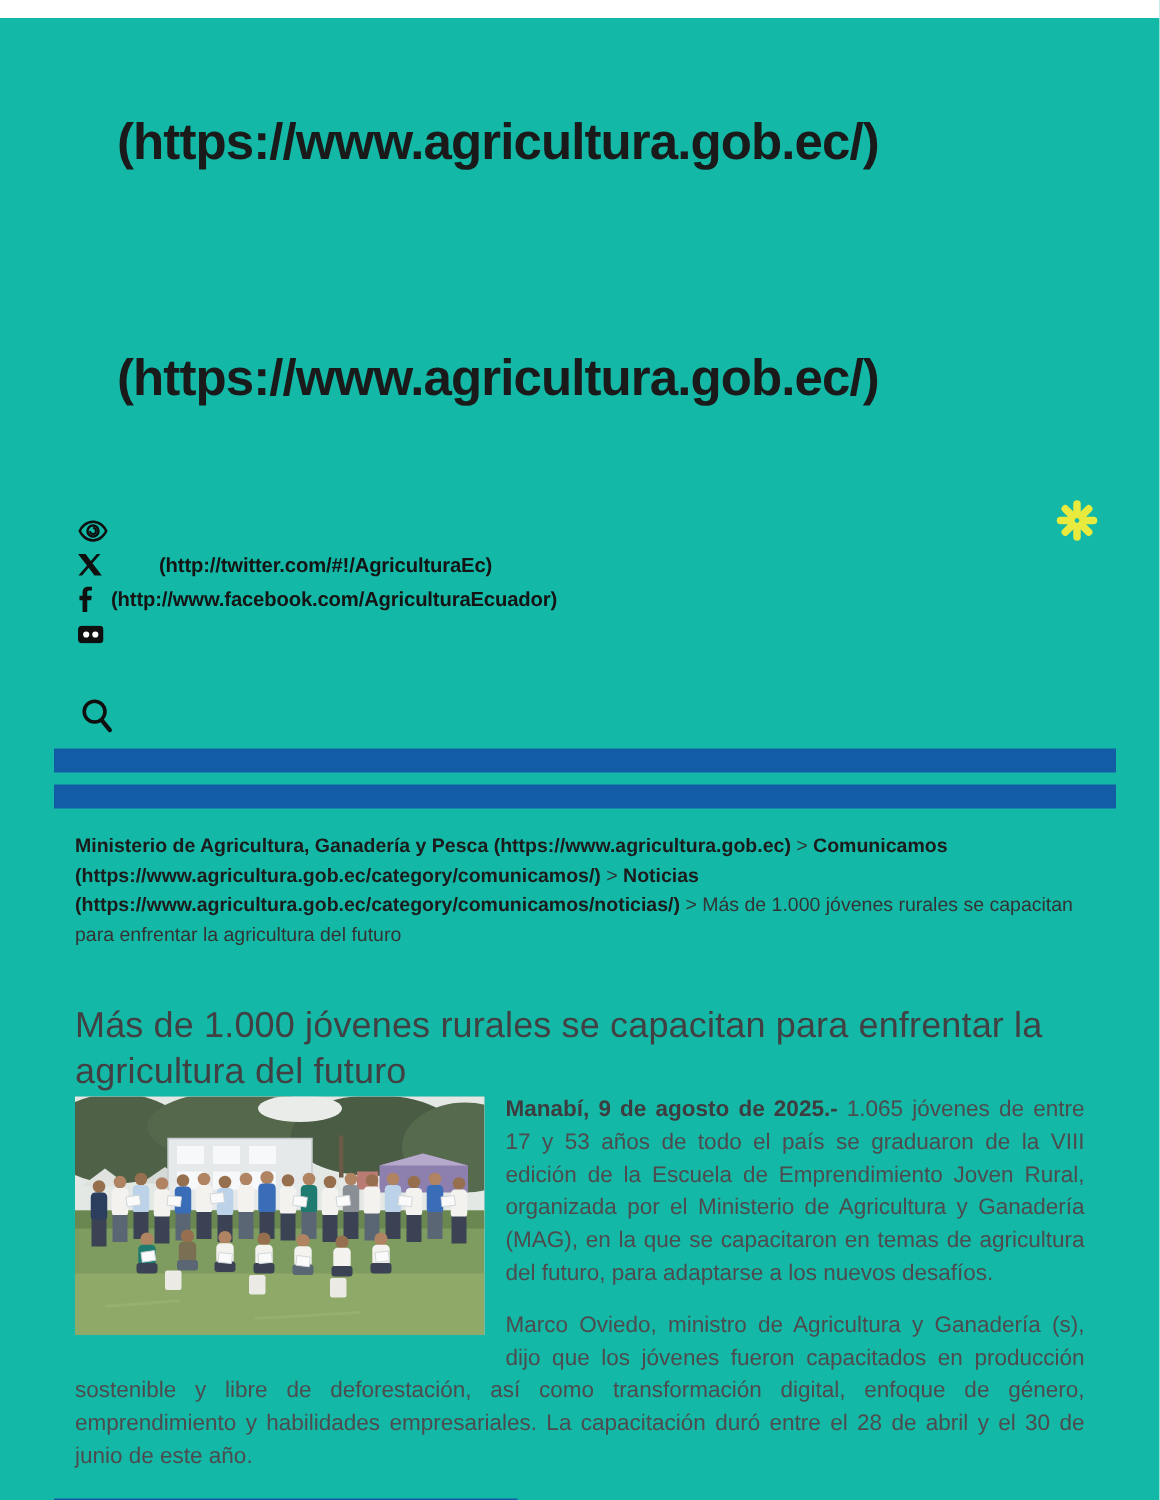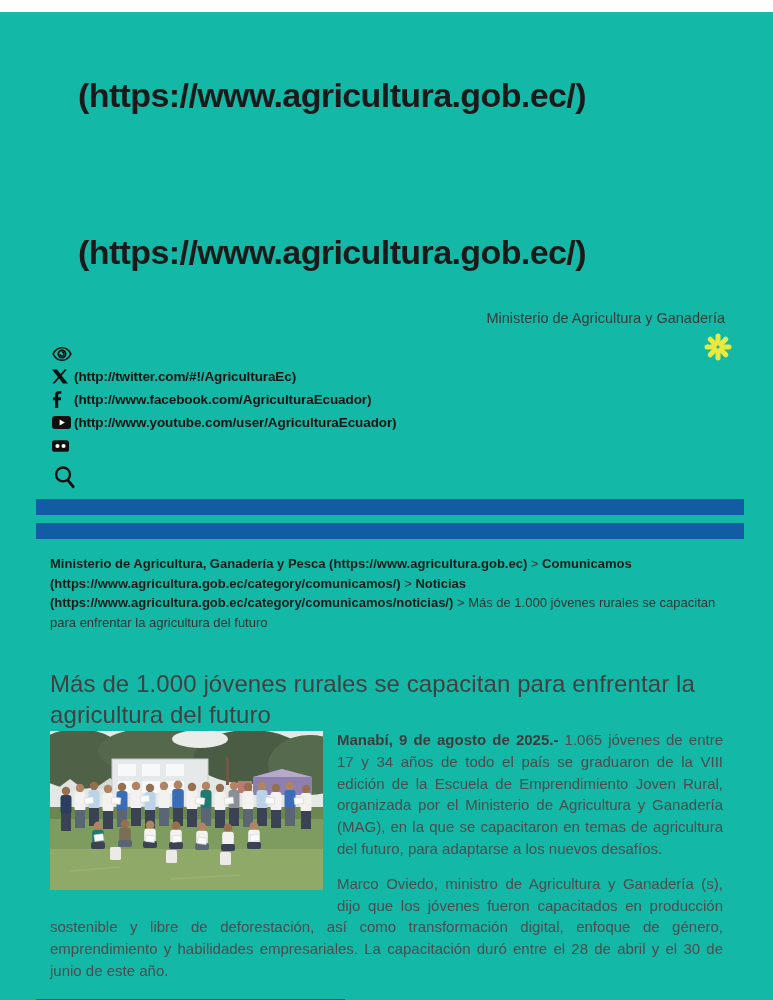--- a/index.html
+++ b/index.html
@@ -45,21 +45,21 @@
   .social-row { display: flex; align-items: center; height: 17px; margin-bottom: 5px; }
   .social-row .icon { width: 22px; display: flex; align-items: center; justify-content: flex-start; }
   .social-label {
     font-size: 13.5px;
     font-weight: 700;
     color: #141414;
     letter-spacing: -0.1px;
     white-space: nowrap;
   }
   .row-eye     { margin-bottom: 6px; }
-  .row-x       { margin-bottom: 6px; }
+  .row-x       { margin-bottom: 6px; gap: 32px; }
   .row-fb      { margin-bottom: 6px; }
   .row-yt      { margin-bottom: 6px; }
 
   
   .search-wrap { position: absolute; left: 52px; top: 452px; width: 26px; height: 26px; }
 
   
   .blue-bar {
     position: absolute;
     left: 36px;
@@ -133,21 +133,20 @@
   .stroke-ink { stroke: #0f0f0f; fill: none; }
 </style>
 </head>
 <body>
 
 <div class="canvas">
 
   <a class="site-link site-link-top">(https://www.agricultura.gob.ec/)</a>
   <a class="site-link site-link-logo">(https://www.agricultura.gob.ec/)</a>
 
-  <div class="ministry-label">Ministerio de Agricultura y Ganadería</div>
 
   <div class="asterisk-wrap">
     <svg width="34" height="34" viewBox="0 0 34 34">
       <g stroke="#e9ea3e" stroke-width="5" stroke-linecap="round">
         <line x1="21" y1="17" x2="28" y2="17"></line>
         <line x1="19.8" y1="14.2" x2="24.8" y2="9.2"></line>
         <line x1="17" y1="13" x2="17" y2="6"></line>
         <line x1="14.2" y1="14.2" x2="9.2" y2="9.2"></line>
         <line x1="13" y1="17" x2="6" y2="17"></line>
         <line x1="14.2" y1="19.8" x2="9.2" y2="24.8"></line>
@@ -176,29 +175,20 @@
       <a class="social-label">(http://twitter.com/#!/AgriculturaEc)</a>
     </div>
     <div class="social-row row-fb">
       <span class="icon">
         <svg width="10" height="17" viewBox="0 0 10 19">
           <path class="ink" d="M6.3 19V10.3h2.9l.44-3.4H6.3V4.7c0-.98.27-1.65 1.68-1.65H9.8V.13C9.49.09 8.42 0 7.18 0 4.58 0 2.8 1.58 2.8 4.49V6.9H.5v3.4h2.3V19h3.5z"></path>
         </svg>
       </span>
       <a class="social-label">(http://www.facebook.com/AgriculturaEcuador)</a>
     </div>
-    <div class="social-row row-yt">
-      <span class="icon">
-        <svg width="19" height="13" viewBox="0 0 22 15">
-          <rect class="ink" x="0" y="0" width="22" height="15" rx="3.8"></rect>
-          <polygon fill="#ffffff" points="8.8,4 15,7.5 8.8,11"></polygon>
-        </svg>
-      </span>
-      <a class="social-label">(http://www.youtube.com/user/AgriculturaEcuador)</a>
-    </div>
     <div class="social-row row-fl">
       <span class="icon">
         <svg width="17" height="12" viewBox="0 0 19 13">
           <rect class="ink" x="0" y="0" width="19" height="13" rx="3"></rect>
           <circle fill="#ffffff" cx="6.1" cy="6.5" r="2.3"></circle>
           <circle fill="#ffffff" cx="12.9" cy="6.5" r="2.3"></circle>
         </svg>
       </span>
     </div>
   </div>
@@ -405,19 +395,19 @@
           <rect class="cert" width="9" height="6.5" transform="translate(122,105) rotate(-6)"></rect>
           <rect class="cert" width="9" height="6.5" transform="translate(148,106) rotate(7)"></rect>
           <rect class="cert" width="9" height="6.5" transform="translate(200,104) rotate(-6)"></rect>
         </g>
 
         <rect x="60" y="116" width="11" height="13" rx="1.5" fill="#eceae4"></rect>
         <rect x="116" y="119" width="11" height="13" rx="1.5" fill="#eceae4"></rect>
         <rect x="170" y="121" width="11" height="13" rx="1.5" fill="#eceae4"></rect>
       </svg>
     </div>
-    <p><strong class="dateline">Manabí, 9 de agosto de 2025.-</strong><span> 1.065 jóvenes de entre 17 y 34 años de todo el país se graduaron de la VIII edición de la Escuela de Emprendimiento Joven Rural, organizada por el Ministerio de Agricultura y Ganadería (MAG), en la que se capacitaron en temas de agricultura del futuro, para adaptarse a los nuevos desafíos.</span></p>
+    <p><strong class="dateline">Manabí, 9 de agosto de 2025.-</strong><span> 1.065 jóvenes de entre 17 y 53 años de todo el país se graduaron de la VIII edición de la Escuela de Emprendimiento Joven Rural, organizada por el Ministerio de Agricultura y Ganadería (MAG), en la que se capacitaron en temas de agricultura del futuro, para adaptarse a los nuevos desafíos.</span></p>
     <p>Marco Oviedo, ministro de Agricultura y Ganadería (s), dijo que los jóvenes fueron capacitados en producción sostenible y libre de deforestación, así como transformación digital, enfoque de género, emprendimiento y habilidades empresariales. La capacitación duró entre el 28 de abril y el 30 de junio de este año.</p>
   </div>
 
   <div class="footer-blue-bar"></div>
 
 </div>
 
 </body></html>

